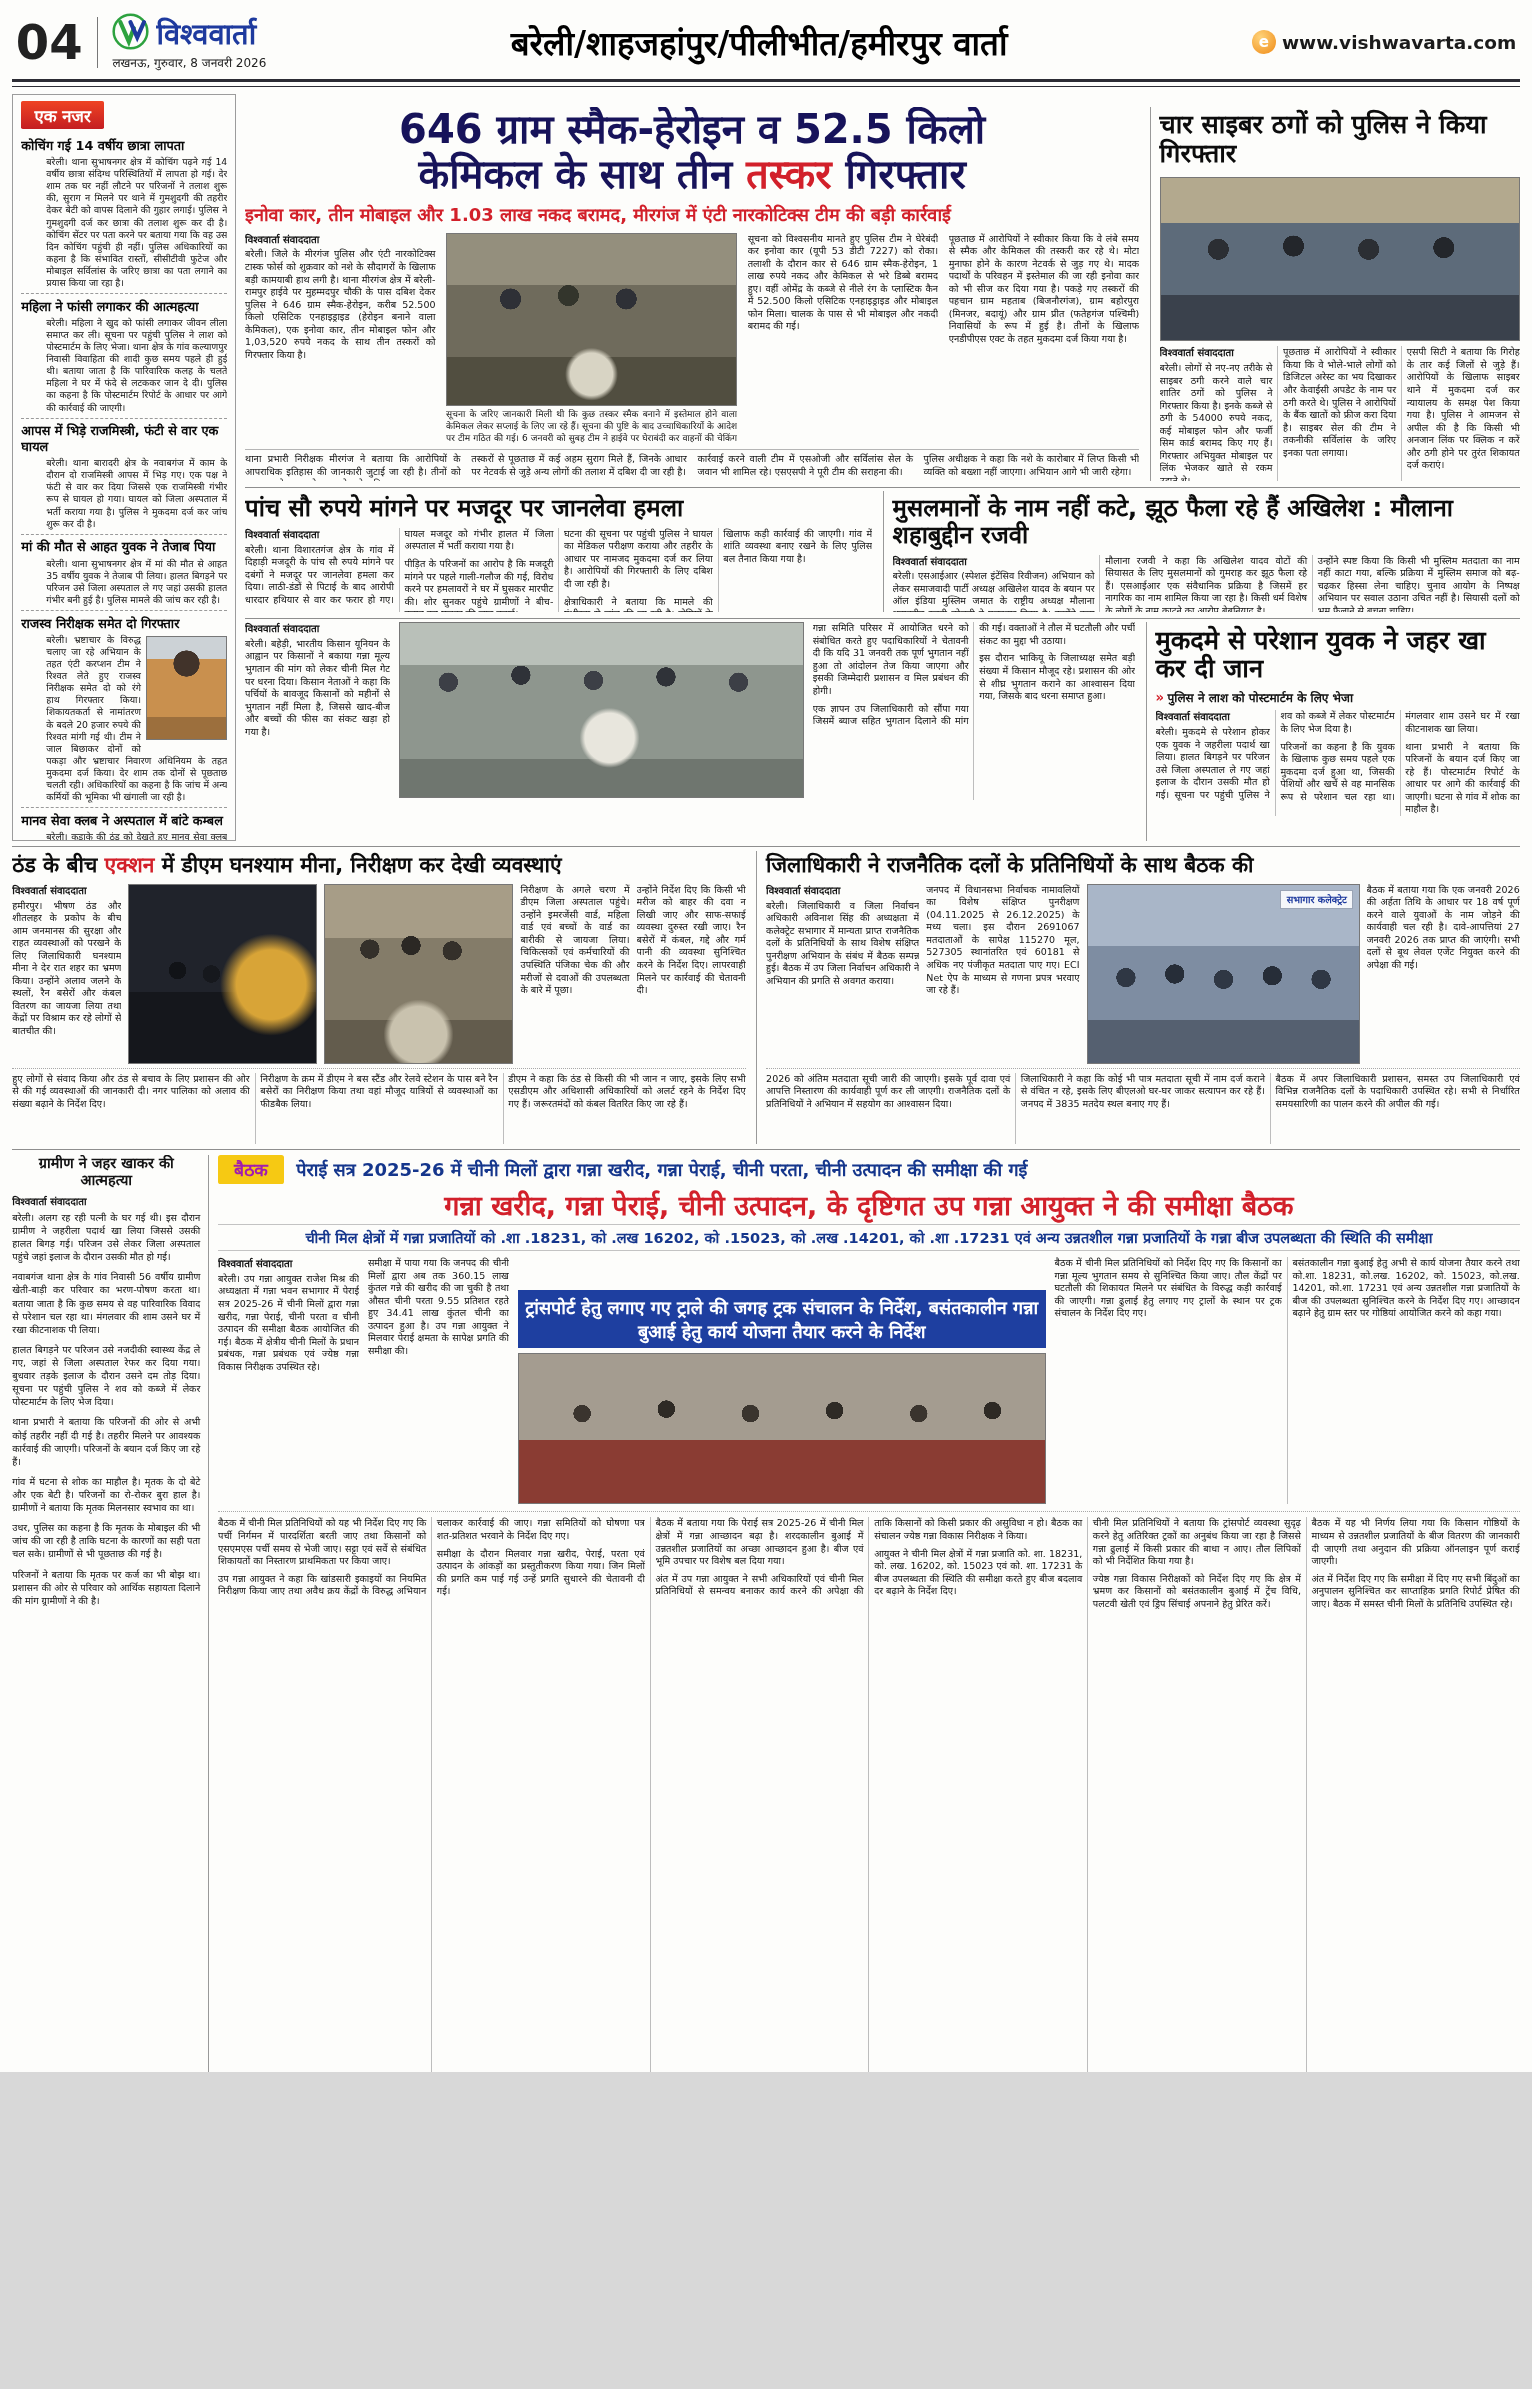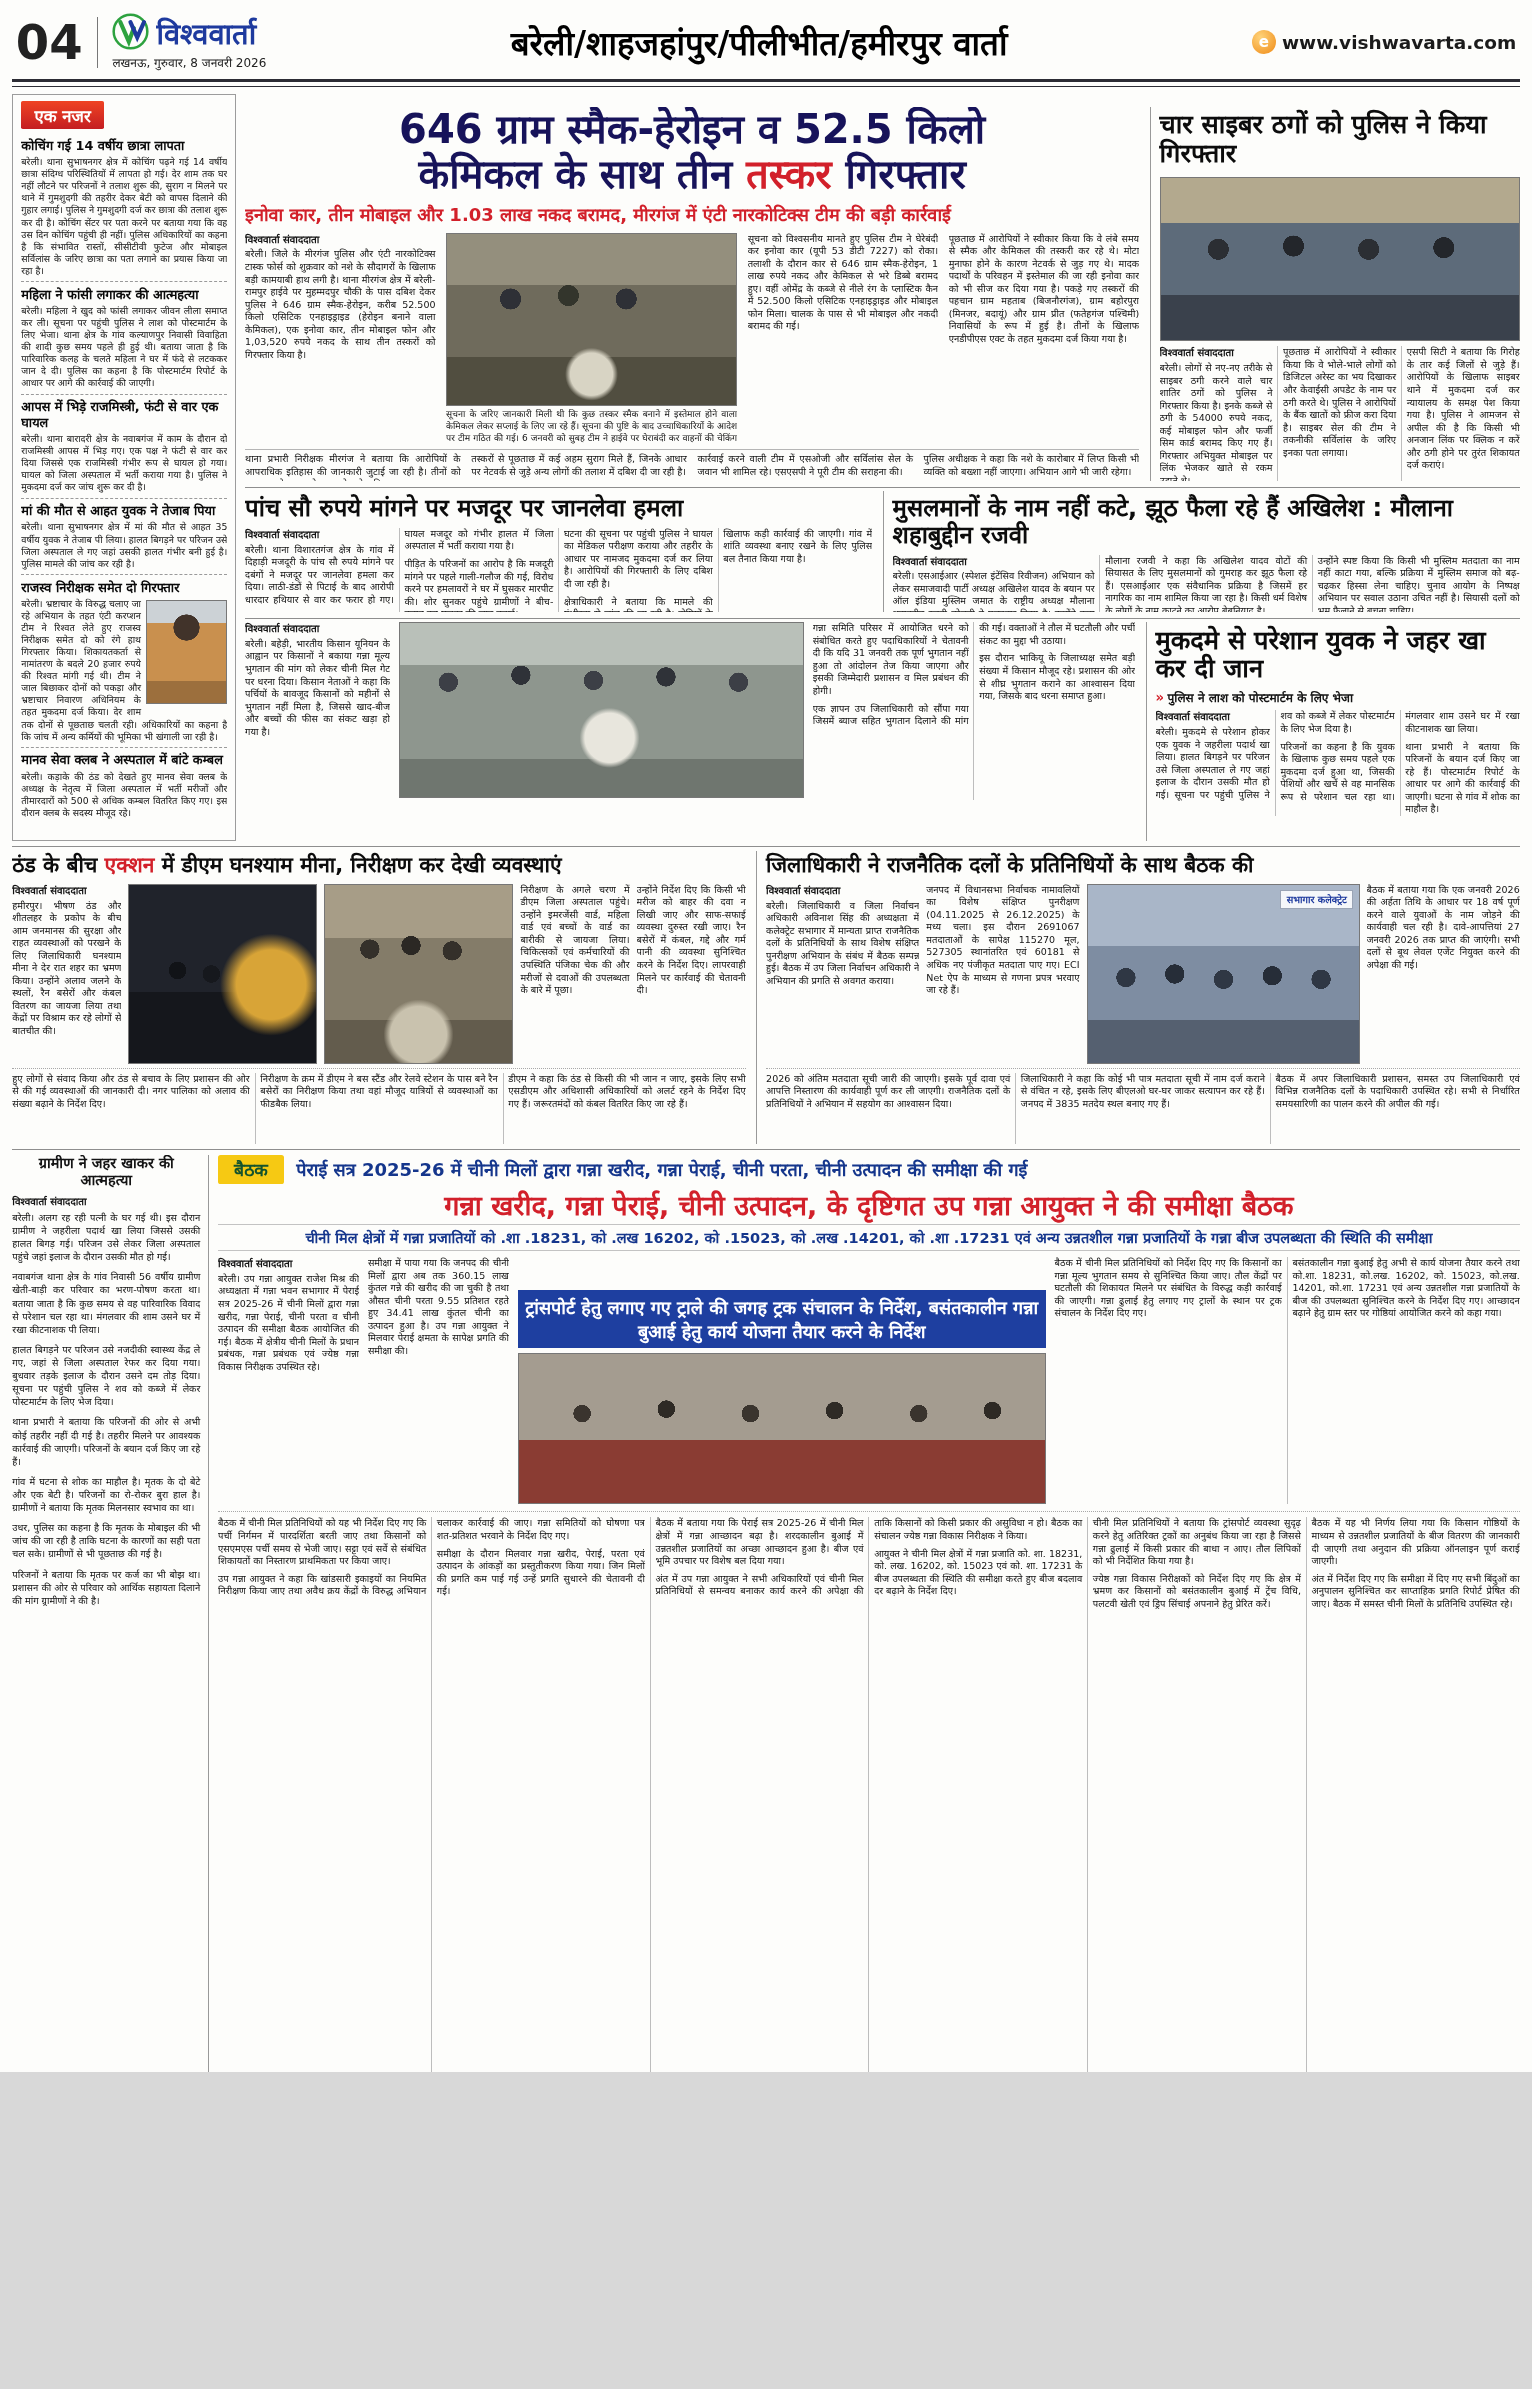--- a/index.html
+++ b/index.html
@@ -30,21 +30,21 @@
   .ph-label{position:absolute;top:5.3px;right:5.3px;background:#f5f7fa;color:#1e3a9e;font-size:9.7px;font-weight:700;
             padding:1.8px 5.3px;border:0.9px solid #9aa4b5;}
   
   .top-band{display:flex;gap:8.8px;height:747px;overflow:hidden;}
   .eknajar{flex:0 0 224px;border:0.9px solid #9c9c9c;padding:6.2px 8px;overflow:hidden;}
   .eknajar-head{background:linear-gradient(180deg,#ef4323,#c41e22);color:#fff;display:inline-block;
                 font-size:16.7px;font-weight:700;padding:2.6px 13.2px;border-radius:1.8px;margin-bottom:4.4px;}
   .brief{border-bottom:0.9px dashed #9a9a9a;padding:4.4px 0;overflow:hidden;}
   .brief:last-child{border-bottom:none;}
   .brief h3{font-size:12.8px;line-height:1.22;margin-bottom:2.6px;color:#090909;}
-  .brief p{font-size:9.3px;line-height:1.3;text-align:justify;}
+  .brief p{font-size:9.3px;line-height:1.3;text-align:justify;margin-left:25px;}
   .ph-portrait{float:right;width:81px;height:104px;margin:1.8px 0 3.5px 5.3px;
     background-image:radial-gradient(circle 13.2px at 50% 26%,#41332a 98%,transparent),
       linear-gradient(180deg,#ccd2d6 0 22%,#c9904e 22% 78%,#9c6f3d 78% 100%);}
   .mainarea{flex:1;display:flex;flex-direction:column;overflow:hidden;margin-top:13px;}
   .lead-row{display:flex;gap:10.6px;height:388px;overflow:hidden;}
   .lead{flex:1;overflow:hidden;}
   .lead-h{font-size:40px;text-align:center;color:#17135a;line-height:1.12;font-weight:700;}
   .lead-sub{color:#d2202a;font-weight:700;font-size:18px;text-align:left;margin:5.3px 0 7px;}
   .lead-body{display:flex;gap:10.6px;height:211px;overflow:hidden;}
   .lead-body .tcol{flex:1;}
@@ -116,21 +116,21 @@
       linear-gradient(180deg,#a9b6c8 0 34%,#7e8da2 34% 76%,#55607000 76%),
       linear-gradient(180deg,#a9b6c8 0 34%,#7e8da2 34% 76%,#556070 76% 100%);}
   .dm-bottom{height:76px;border-top:0.9px dotted #a8a8a8;padding-top:3.5px;}
   
   .bottom-band{display:flex;gap:8.8px;border-top:0.9px solid #8e8e8e;margin-top:5.3px;padding-top:4.4px;height:1217px;overflow:hidden;}
   .gramin{flex:0 0 197px;border-right:0.9px solid #999;padding-right:8px;font-size:9.5px;line-height:1.38;text-align:justify;overflow:hidden;}
   .gramin h3{font-size:14.5px;line-height:1.22;text-align:center;margin-bottom:4.4px;}
   .gramin p{margin-bottom:7px;}
   .sugar{flex:1;display:flex;flex-direction:column;overflow:hidden;}
   .sugar-top{display:flex;align-items:center;gap:12.3px;margin-bottom:2.6px;}
-  .badge{background:#f6c913;color:#14532d;font-weight:700;font-size:17.6px;padding:2.6px 16px;border-radius:2.6px;text-align:center;}
+  .badge{background:#f6c913;color:#a21caf;font-weight:700;font-size:17.6px;padding:2.6px 16px;border-radius:2.6px;text-align:center;}
   .blue-line{color:#15368c;font-weight:700;font-size:18px;}
   .sugar-h{color:#d2202a;font-size:27px;font-weight:700;text-align:center;line-height:1.12;margin:4.4px 0 2.6px;}
   .sugar-sub{color:#15368c;font-weight:700;font-size:14.5px;text-align:center;margin-bottom:6.2px;
              border-top:0.9px solid #c3c3c3;border-bottom:0.9px solid #c3c3c3;padding:2.6px 0;}
   .sugar-mid{display:flex;gap:8.8px;height:247px;overflow:hidden;}
   .sugar-mid .tcol{flex:0 0 141px;}
   .sugar-center{flex:0 0 528px;display:flex;flex-direction:column;gap:4.4px;}
   .banner{background:#1e3fa0;color:#fff;font-weight:700;font-size:18px;text-align:center;padding:5px 7px;margin-top:33px;}
   .ph-sugar{flex:1;
     background-image:radial-gradient(circle 8.8px at 12% 40%,#3a342e 98%,transparent),

